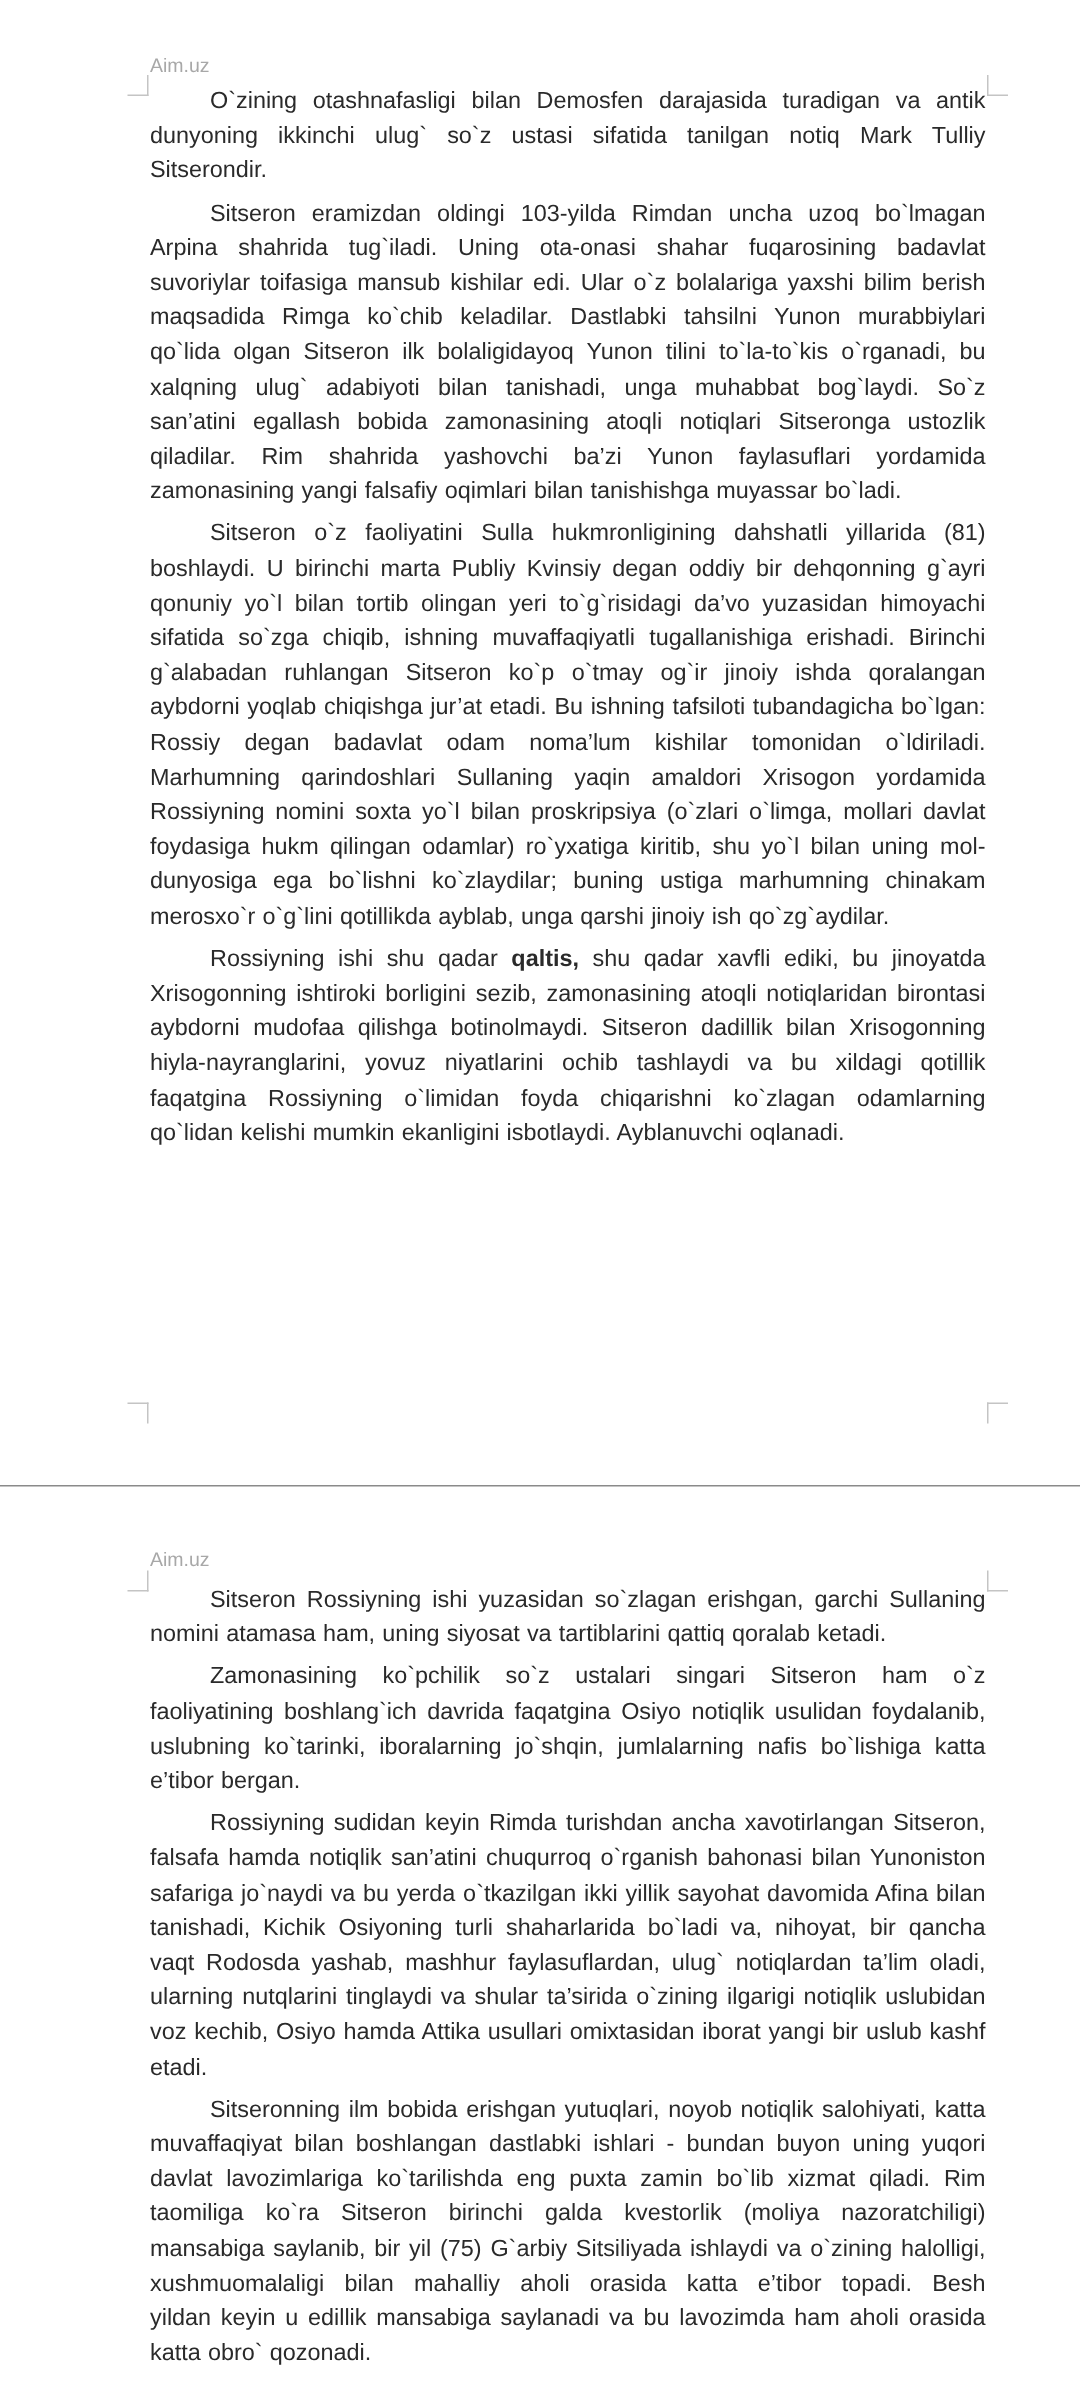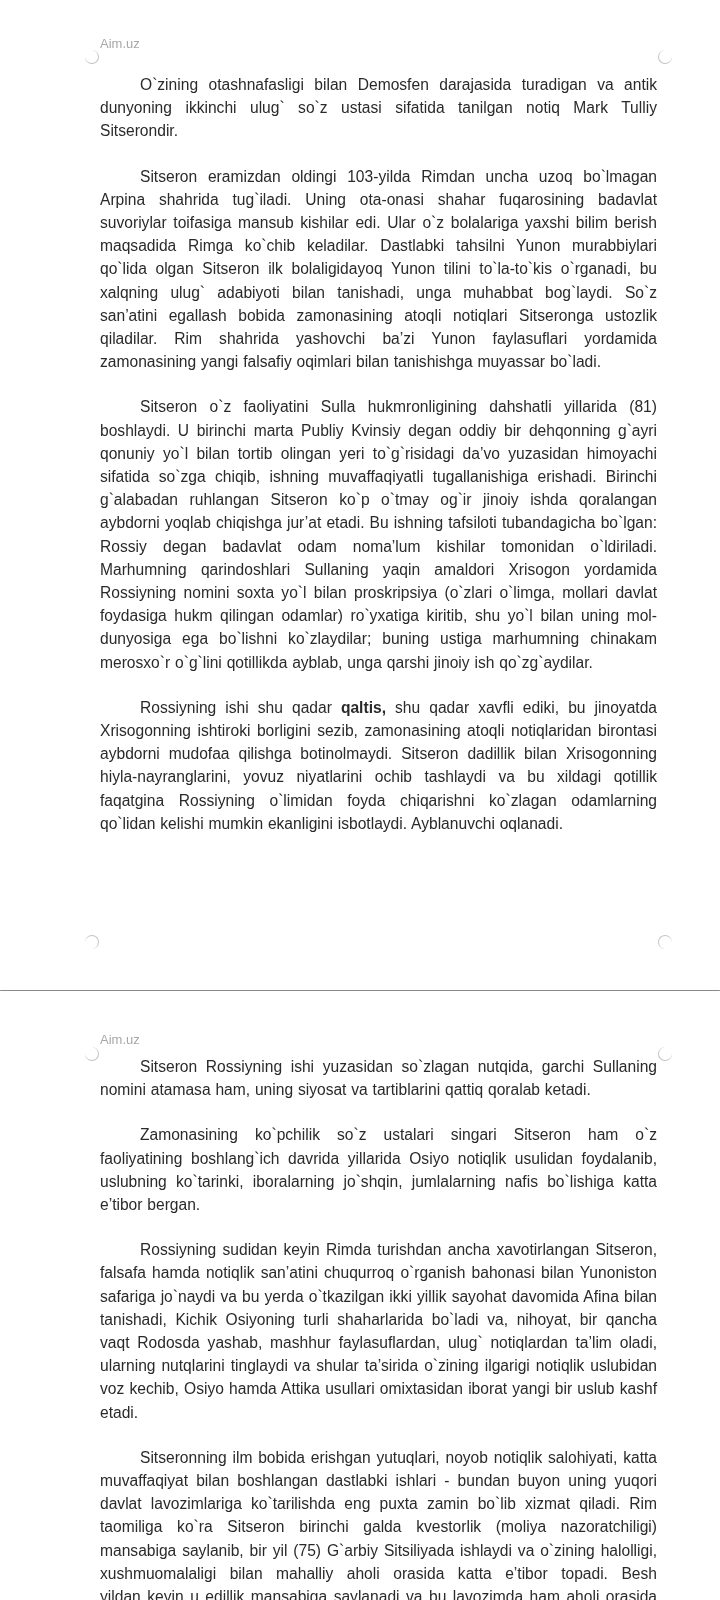--- a/index.html
+++ b/index.html
@@ -1,15 +1,15 @@
 <!DOCTYPE html>
 <html><head>
 <meta charset="utf-8">
 <style>
-  * { margin:0; padding:0; box-sizing:border-box;border-radius:23px; }
+  * { margin:0; padding:0; box-sizing:border-box; }
   html, body {
     width:720px; height:1600px;
     overflow:hidden;
     background:#ffffff;
   }
   body {
     font-family:"Liberation Sans","DejaVu Sans",sans-serif;
     color:#262626;
   }
   .document { width:720px; height:1600px; overflow:hidden; position:relative; background:#fff; }
@@ -20,21 +20,21 @@
     font-size:13px; line-height:15px;
     color:#a8a8a8;
   }
   .doc-title {
     margin-top:24px;
     font-size:16px; line-height:21px;
     font-weight:700; text-align:center;
     color:#1c1c1c;
   }
   .doc-para {
-    margin-top:22px;
+    margin-top:5px;
     font-size:15.6px; line-height:23.2px;
     text-align:justify;
     text-indent:40px;
     color:#2a2a2a;
     word-spacing:0.5px;
   }
   .page-2 .doc-para.first { margin-top:8px; }
   .doc-para.justify-last { text-align-last:justify; }
   .doc-para.continuation { margin-top:0; text-indent:0; }
   
@@ -68,20 +68,20 @@
     <p class="doc-para"><span>Rossiyning ishi shu qadar </span><b>qaltis,</b><span> shu qadar xavfli ediki, bu jinoyatda Xrisogonning ishtiroki borligini sezib, zamonasining atoqli notiqlaridan birontasi aybdorni mudofaa qilishga botinolmaydi. Sitseron dadillik bilan Xrisogonning hiyla-nayranglarini, yovuz niyatlarini ochib tashlaydi va bu xildagi qotillik faqatgina Rossiyning o`limidan foyda chiqarishni ko`zlagan odamlarning qo`lidan kelishi mumkin ekanligini isbotlaydi. Ayblanuvchi oqlanadi.</span></p>
   </section>
 
   <div class="page-separator"></div>
 
   <section class="page page-2">
     <div class="watermark">Aim.uz</div>
     <span class="crop tl"></span>
     <span class="crop tr"></span>
 
-    <p class="doc-para first">Sitseron Rossiyning ishi yuzasidan so`zlagan nutqida, garchi Sullaning nomini atamasa ham, uning siyosat va tartiblarini qattiq qoralab ketadi.</p>
-    <p class="doc-para">Zamonasining ko`pchilik so`z ustalari singari Sitseron ham o`z faoliyatining boshlang`ich davrida yillarida Osiyo notiqlik usulidan foydalanib, uslubning ko`tarinki, iboralarning jo`shqin, jumlalarning nafis bo`lishiga katta e’tibor bergan.</p>
+    <p class="doc-para first">Sitseron Rossiyning ishi yuzasidan so`zlagan erishgan, garchi Sullaning nomini atamasa ham, uning siyosat va tartiblarini qattiq qoralab ketadi.</p>
+    <p class="doc-para">Zamonasining ko`pchilik so`z ustalari singari Sitseron ham o`z faoliyatining boshlang`ich davrida faqatgina Osiyo notiqlik usulidan foydalanib, uslubning ko`tarinki, iboralarning jo`shqin, jumlalarning nafis bo`lishiga katta e’tibor bergan.</p>
     <p class="doc-para">Rossiyning sudidan keyin Rimda turishdan ancha xavotirlangan Sitseron, falsafa hamda notiqlik san’atini chuqurroq o`rganish bahonasi bilan Yunoniston safariga jo`naydi va bu yerda o`tkazilgan ikki yillik sayohat davomida Afina bilan tanishadi, Kichik Osiyoning turli shaharlarida bo`ladi va, nihoyat, bir qancha vaqt Rodosda yashab, mashhur faylasuflardan, ulug` notiqlardan ta’lim oladi, ularning nutqlarini tinglaydi va shular ta’sirida o`zining ilgarigi notiqlik uslubidan voz kechib, Osiyo hamda Attika usullari omixtasidan iborat yangi bir uslub kashf etadi.</p>
     <p class="doc-para justify-last">Sitseronning ilm bobida erishgan yutuqlari, noyob notiqlik salohiyati, katta muvaffaqiyat bilan boshlangan dastlabki ishlari - bundan buyon uning yuqori davlat lavozimlariga ko`tarilishda eng puxta zamin bo`lib xizmat qiladi. Rim taomiliga ko`ra Sitseron birinchi galda kvestorlik (moliya nazoratchiligi) mansabiga saylanib, bir yil (75) G`arbiy Sitsiliyada ishlaydi va o`zining halolligi, xushmuomalaligi bilan mahalliy aholi orasida katta e’tibor topadi. Besh</p>
     <p class="doc-para continuation">yildan keyin u edillik mansabiga saylanadi va bu lavozimda ham aholi orasida katta obro` qozonadi.</p>
   </section>
 
 </div>
 
 </body></html>

